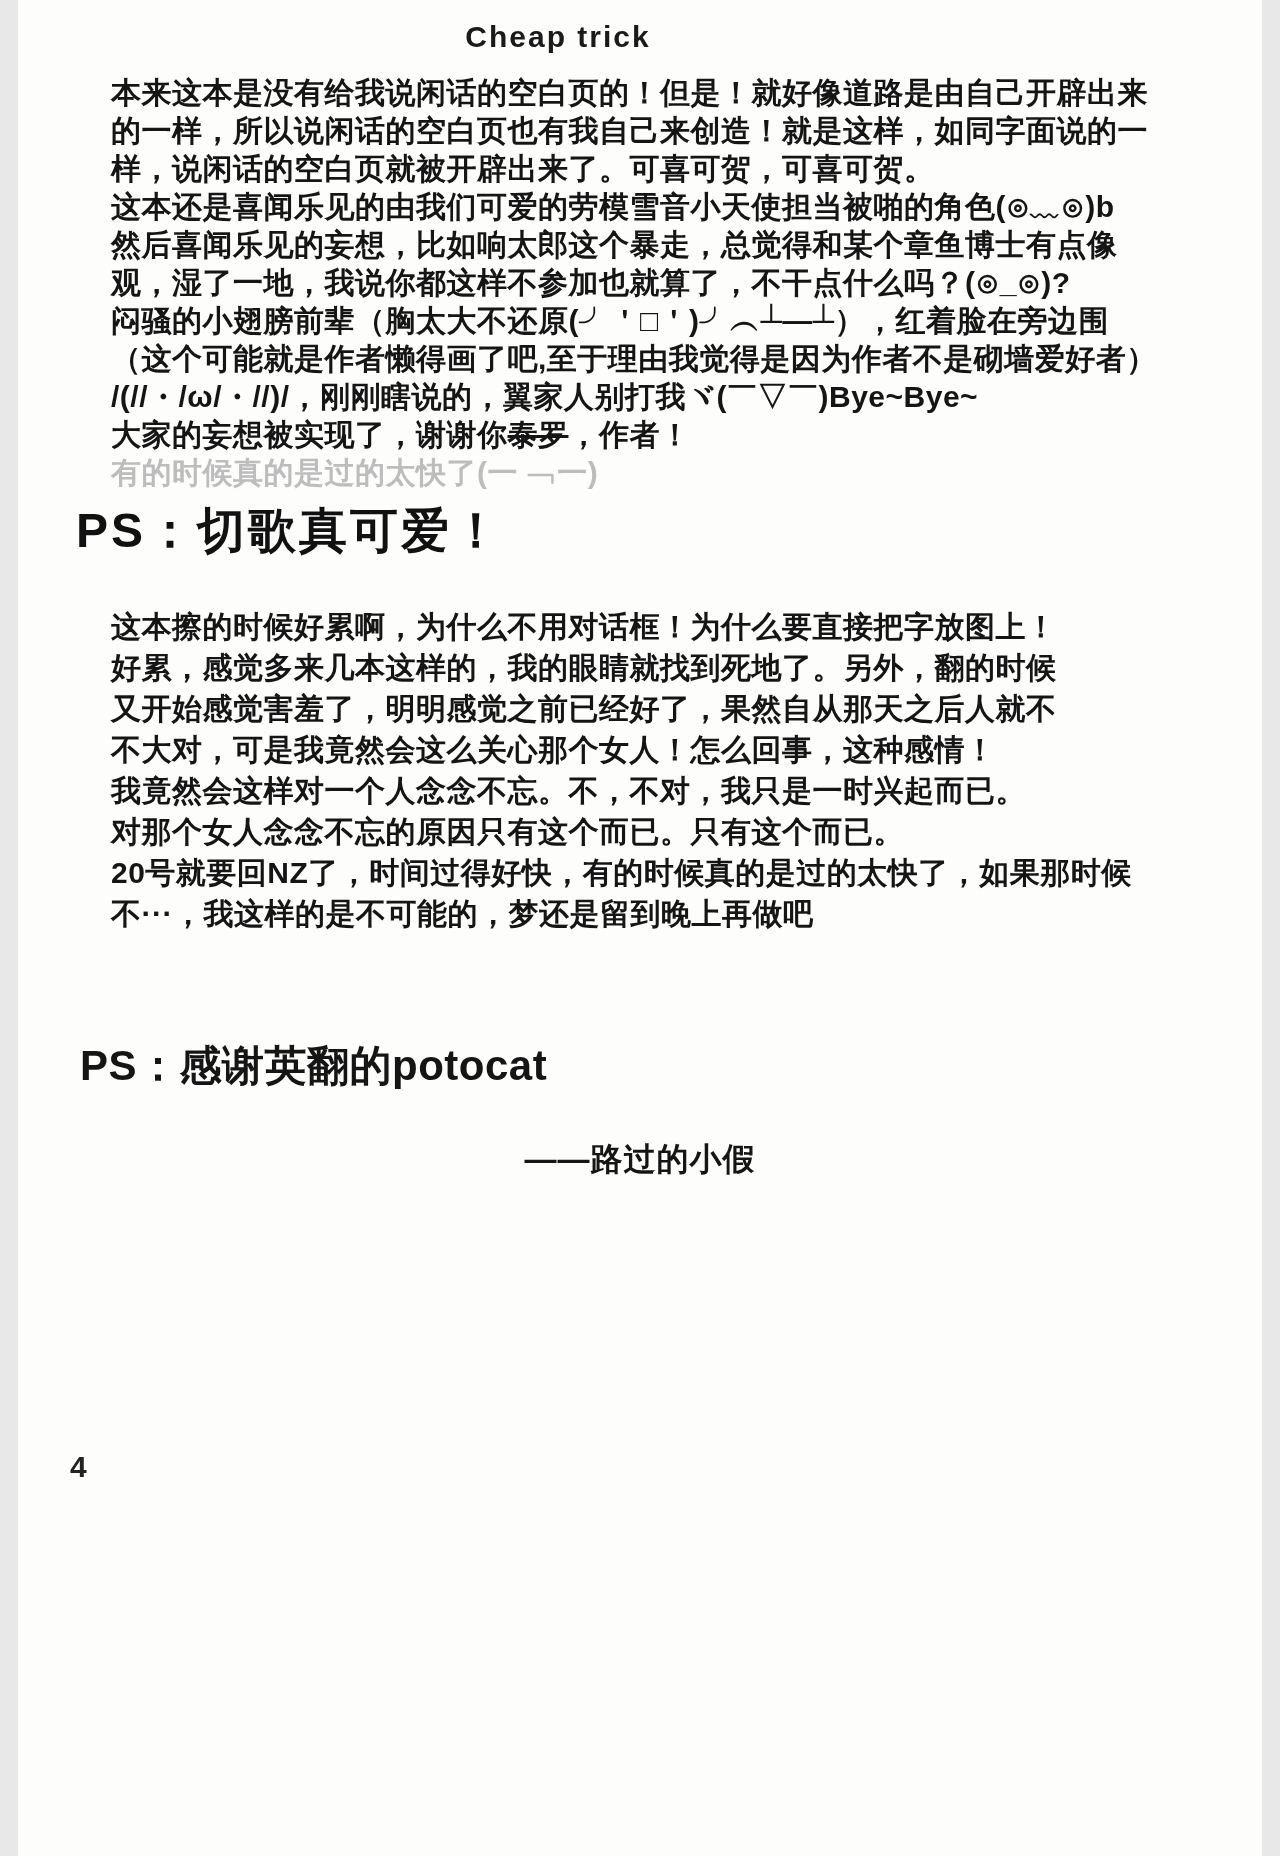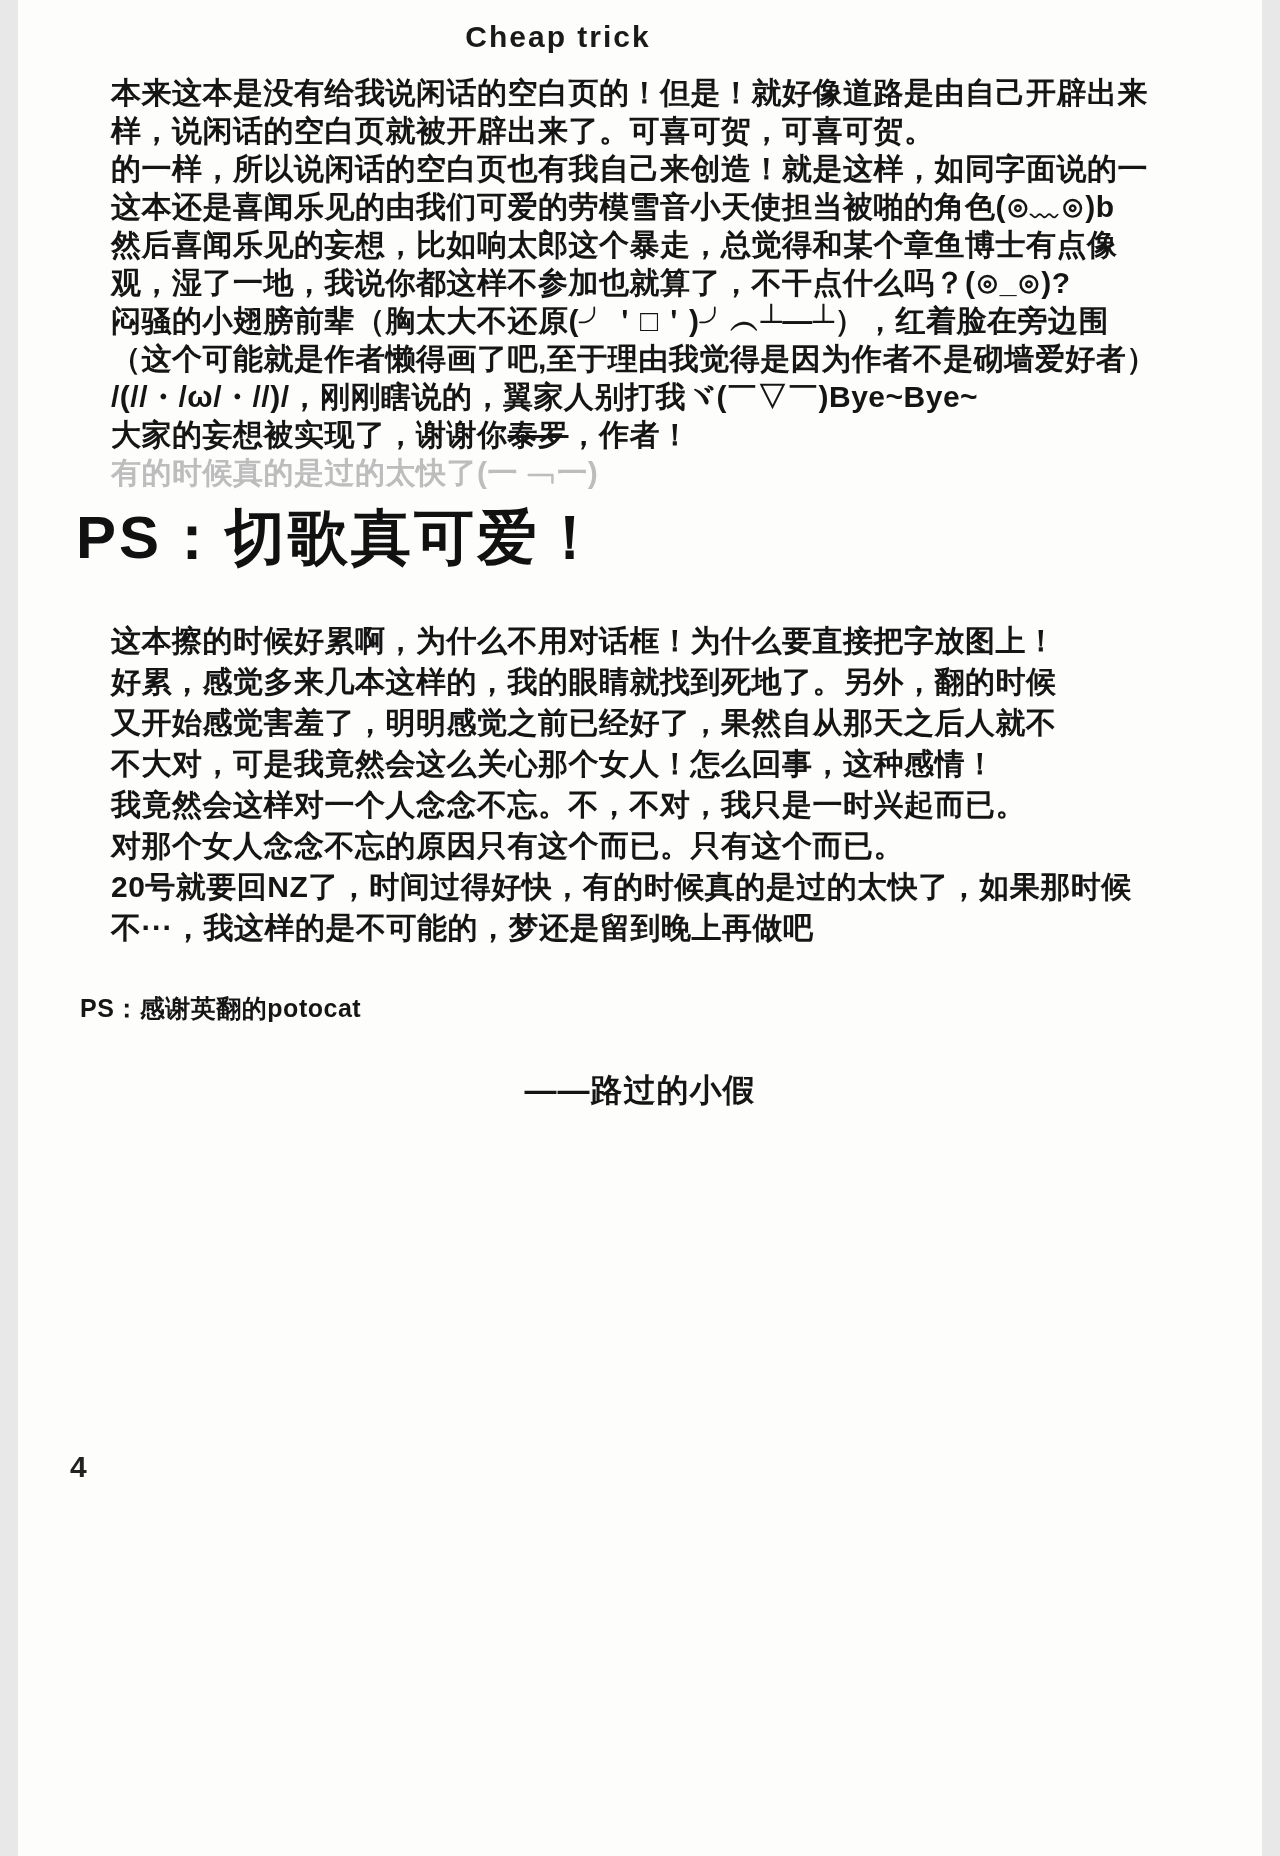--- a/index.html
+++ b/index.html
@@ -40,30 +40,30 @@
   }
   .block2 {
     margin-top: 46px;
     line-height: 41px;
   }
   .line { white-space: nowrap; }
   .strike { text-decoration: line-through; }
   .gray-line { color: #bdbdbd; }
   .big-ps {
     margin: 10px 0 0 58px;
-    font-size: 60px;
+    font-size: 48px;
     font-weight: 800;
     letter-spacing: 3px;
     color: #111;
     line-height: 1.2;
   }
   .ps-line {
-    margin-top: 44px;
+    margin-top: 104px;
     padding-left: 62px;
-    font-size: 25px;
+    font-size: 42px;
     font-weight: 700;
     letter-spacing: 0.5px;
     color: #151515;
   }
   .signature {
     margin-top: 44px;
     text-align: center;
     font-size: 32px;
     font-weight: 700;
     letter-spacing: 1px;
@@ -80,22 +80,22 @@
 </style>
 </head>
 <body>
 
 <div class="page">
 
   <div class="title">Cheap trick</div>
 
   <div class="block block1">
     <div class="line">本来这本是没有给我说闲话的空白页的！但是！就好像道路是由自己开辟出来</div>
+    <div class="line">的一样，所以说闲话的空白页也有我自己来创造！就是这样，如同字面说的一</div>
     <div class="line">样，说闲话的空白页就被开辟出来了。可喜可贺，可喜可贺。</div>
-    <div class="line">的一样，所以说闲话的空白页也有我自己来创造！就是这样，如同字面说的一</div>
     <div class="line">这本还是喜闻乐见的由我们可爱的劳模雪音小天使担当被啪的角色(⊙﹏⊙)b</div>
     <div class="line">然后喜闻乐见的妄想，比如响太郎这个暴走，总觉得和某个章鱼博士有点像</div>
     <div class="line">观，湿了一地，我说你都这样不参加也就算了，不干点什么吗？(⊙_⊙)?</div>
     <div class="line">闷骚的小翅膀前辈（胸太大不还原(╯＇□＇)╯︵┴—┴），红着脸在旁边围</div>
     <div class="line">（这个可能就是作者懒得画了吧,至于理由我觉得是因为作者不是砌墙爱好者）</div>
     <div class="line">/(//・/ω/・//)/，刚刚瞎说的，翼家人别打我ヾ(￣▽￣)Bye~Bye~</div>
     <div class="line"><span>大家的妄想被实现了，谢谢你</span><span class="strike">泰罗</span><span>，作者！</span></div>
     <div class="line gray-line">有的时候真的是过的太快了(一 ﹁一)</div>
   </div>
 

